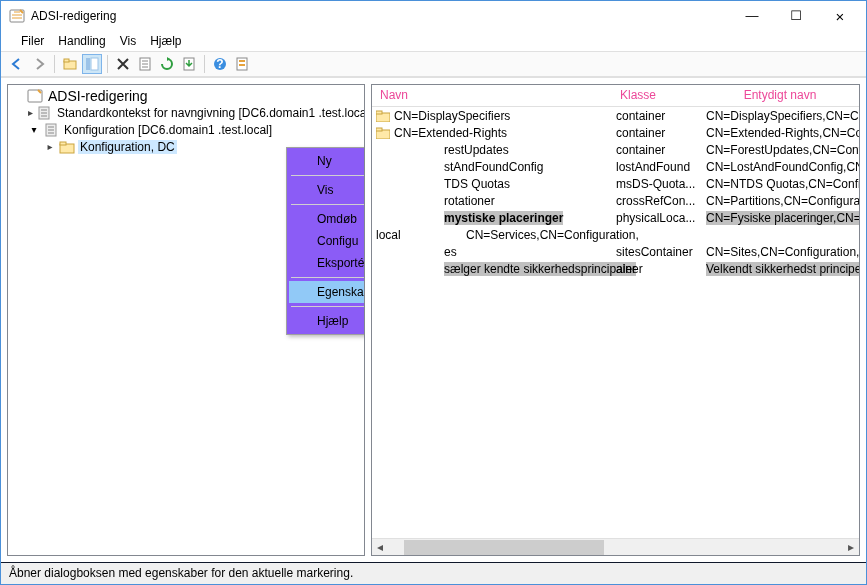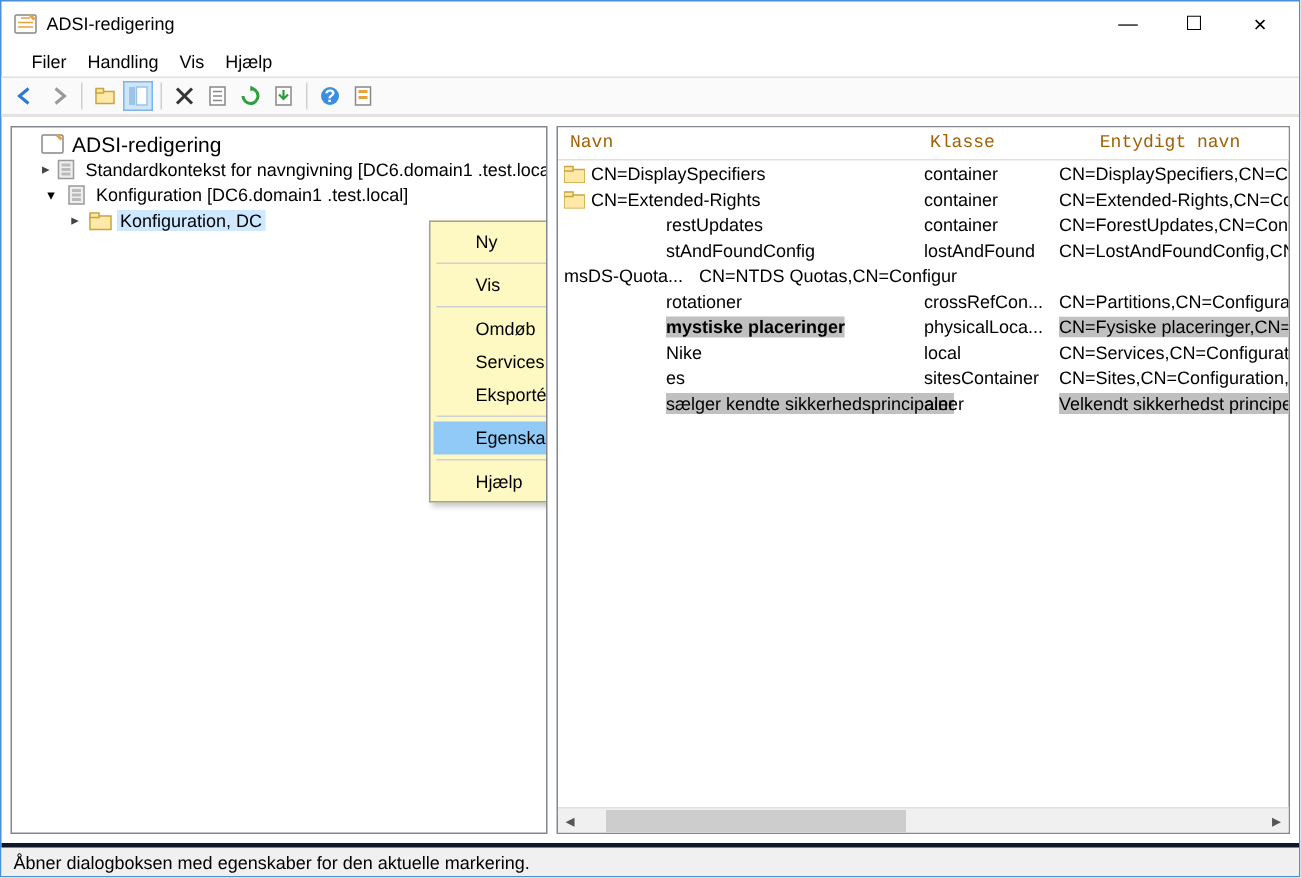--- a/index.html
+++ b/index.html
@@ -22,38 +22,38 @@
   .tree { padding: 2px 0; }
   .tree-row { display: flex; align-items: center; height: 17px; padding-left: 4px; white-space: nowrap; }
   .tree-row .expander { width: 12px; text-align: center; color: #444; font-size: 10px; }
   .tree-row .expander.blank { visibility: hidden; }
   .tree-row .node-icon { width: 16px; height: 16px; margin: 0 3px; flex-shrink: 0; }
   .tree-row.indent1 { padding-left: 20px; }
   .tree-row.indent2 { padding-left: 36px; }
   .tree-row.selected .label-text { background: #cde8ff; }
   .tree-row .label-text { padding: 0 2px; }
   .list-header { display: flex; height: 22px; border-bottom: 1px solid #e0e0e0; background: #fff; }
-  .list-header .col { padding: 3px 8px; font-weight: normal; color: #a16207; border-right: 1px solid transparent; font-family: Liberation Mono, monospace; }
+  .list-header .col { padding: 3px 8px; font-weight: normal; color: #ec4899; border-right: 1px solid transparent; }
   .col.c1 { width: 240px; }
   .col.c2 { width: 90px; }
   .col.c3 { flex: 1; text-align: center; }
   .list-body { flex: 1; overflow: hidden; position: relative; }
   .list-row { display: flex; align-items: center; height: 17px; white-space: nowrap; }
   .list-row .c1 { width: 240px; display: flex; align-items: center; padding-left: 4px; }
   .list-row .c2 { width: 90px; padding-left: 4px; }
   .list-row .c3 { flex: 1; padding-left: 4px; overflow: hidden; text-overflow: clip; }
   .list-row .folder-icon { width: 14px; height: 12px; margin-right: 4px; flex-shrink: 0; }
   .list-row.sel .c1 span.txt, .list-row.sel .c3 span.txt { background: #c0c0c0; color: #000; }
   .list-hscroll { height: 17px; border-top: 1px solid #e0e0e0; background: #f0f0f0; display: flex; align-items: center; }
   .list-hscroll .thumb { height: 15px; background: #cdcdcd; width: 200px; margin-left: 16px; }
   .list-hscroll .arrow { width: 16px; height: 15px; display: flex; align-items: center; justify-content: center; color: #555; }
   .list-hscroll .spacer { flex: 1; }
-  .statusbar { height: 22px; border-top: 3px solid #0f172a; padding: 3px 8px; font-size: 12px; background: #f0f0f0; }
+  .statusbar { height: 22px; border-top: 1px solid #0f172a; padding: 3px 8px; font-size: 12px; background: #f0f0f0; }
   
-  .context-menu { position: absolute; left: 278px; top: 62px; width: 152px; background: #fef9c3; border: 1px solid #a0a0a0; box-shadow: 2px 2px 4px rgba(0,0,0,0.25); z-index: 10; padding: 2px; }
+  .context-menu { position: absolute; left: 278px; top: 62px; width: 152px; background: #8b5cf6; border: 1px solid #a0a0a0; box-shadow: 2px 2px 4px rgba(0,0,0,0.25); z-index: 10; padding: 2px; }
   .context-menu .mi { height: 22px; display: flex; align-items: center; padding: 0 24px 0 28px; position: relative; }
   .context-menu .mi.selected { background: #91c9f7; }
   .context-menu .msep { height: 1px; background: #d0d0d0; margin: 3px 2px; }
   
   svg { display: block; }
 </style>
 </head>
 <body>
 
 <div class="window">
@@ -203,21 +203,21 @@
         <div class="msep"></div>
         <div class="mi">
           <span>Vis</span>
 
         </div>
         <div class="msep"></div>
         <div class="mi">
           <span>Omdøb</span>
         </div>
         <div class="mi">
-          <span>Services</span>
+          <span>Configu</span>
         </div>
         <div class="mi">
           <span>Eksportér liste...</span>
         </div>
         <div class="msep"></div>
         <div class="mi selected">
           <span>Egenskaber</span>
         </div>
         <div class="msep"></div>
         <div class="mi">
@@ -267,41 +267,41 @@
             <div class="c3"><span class="txt">CN=ForestUpdates,CN=Configu</span></div>
           </div>
           <div class="list-row">
             <div class="c1" style="padding-left: 72px;">
               <span class="txt">stAndFoundConfig</span>
             </div>
             <div class="c2">lostAndFound</div>
             <div class="c3"><span class="txt">CN=LostAndFoundConfig,CN=C</span></div>
           </div>
           <div class="list-row">
+            <div class="c1" style="padding-left: 72px;">
+              <span class="txt">TDS Quotas</span>
+            </div>
             <div class="c2">msDS-Quota...</div>
             <div class="c3"><span class="txt">CN=NTDS Quotas,CN=Configur</span></div>
           </div>
           <div class="list-row">
             <div class="c1" style="padding-left: 72px;">
               <span class="txt">rotationer</span>
             </div>
             <div class="c2">crossRefCon...</div>
             <div class="c3"><span class="txt">CN=Partitions,CN=Configuratio</span></div>
           </div>
           <div class="list-row sel">
             <div class="c1" style="padding-left: 72px; font-weight: bold;">
               <span class="txt">mystiske placeringer</span>
             </div>
             <div class="c2">physicalLoca...</div>
             <div class="c3"><span class="txt">CN=Fysiske placeringer,CN=Cor</span></div>
           </div>
           <div class="list-row">
-            <div class="c1" style="padding-left: 72px;">
-              <span class="txt">Nike</span>
-            </div>
             <div class="c2">local</div>
             <div class="c3"><span class="txt">CN=Services,CN=Configuration,</span></div>
           </div>
           <div class="list-row">
             <div class="c1" style="padding-left: 72px;">
               <span class="txt">es</span>
             </div>
             <div class="c2">sitesContainer</div>
             <div class="c3"><span class="txt">CN=Sites,CN=Configuration,DC</span></div>
           </div>

